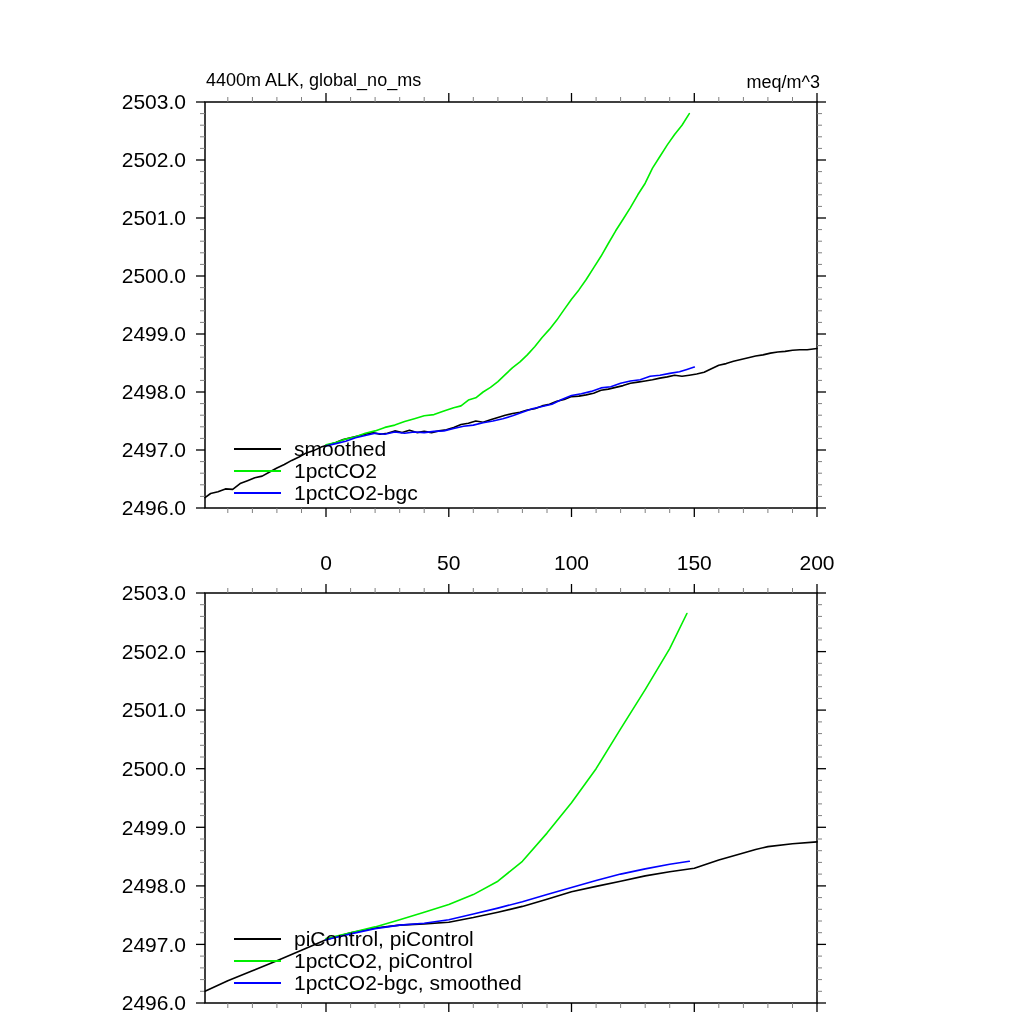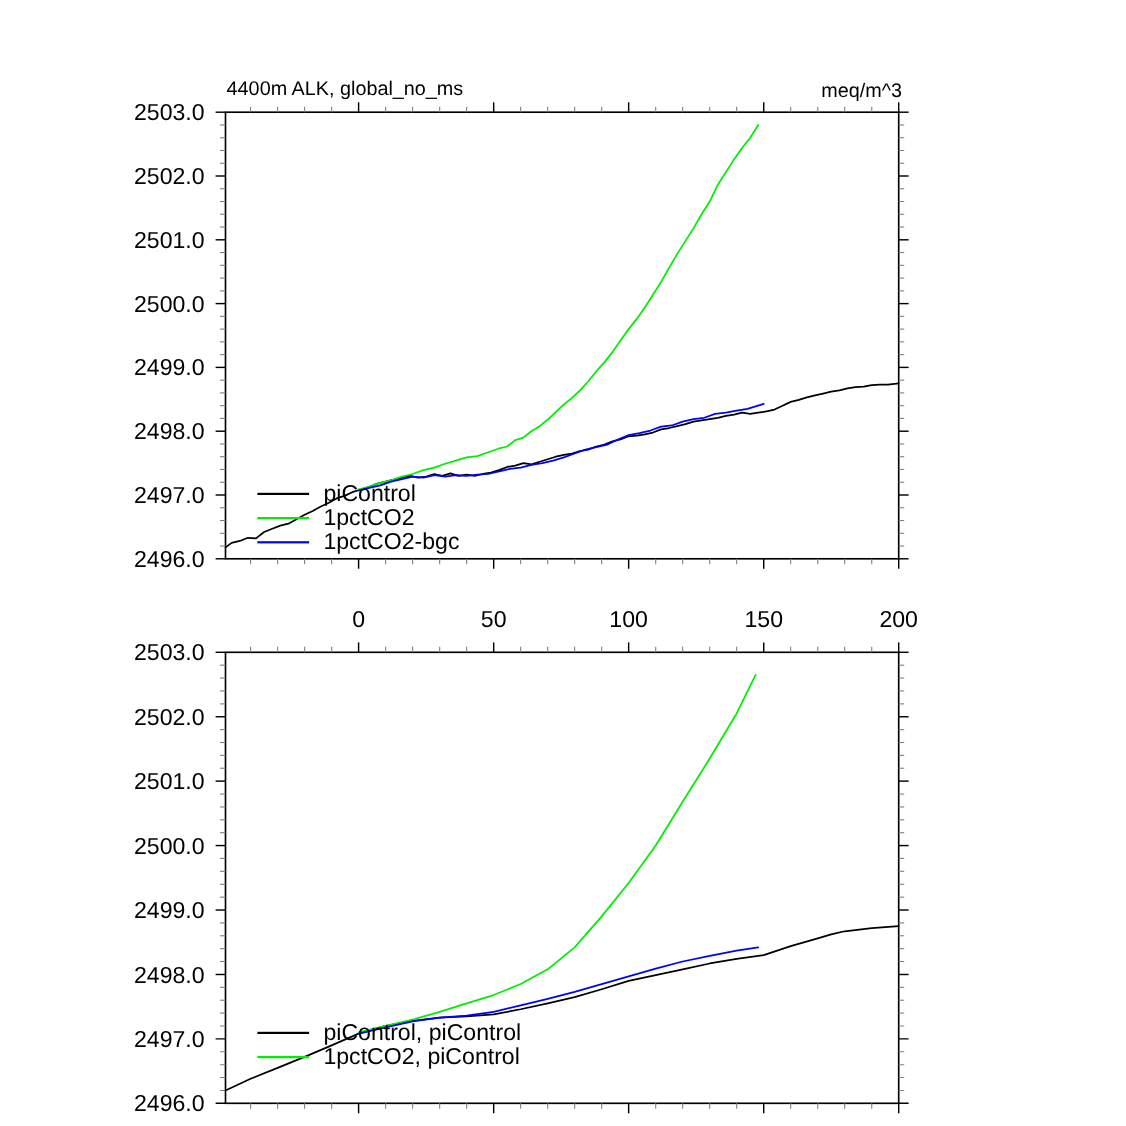--- a/index.html
+++ b/index.html
@@ -303,33 +303,37 @@
         <polyline points="326.0,938.6 350.6,932.7 375.1,926.9 399.7,919.8 424.2,912.2 448.8,904.6 473.3,894.6 497.9,881.2 522.4,861.3 547.0,833.1 571.5,802.7 596.1,768.7 620.6,728.9 645.2,689.6 669.7,648.6 686.9,613.5" fill="none" stroke="#00ee00" stroke-width="1.6" stroke-linejoin="round" stroke-linecap="round" clip-path="url(#clip1)"></polyline>
         <polyline points="326.0,939.7 350.6,933.9 375.1,928.6 399.7,925.1 424.2,923.3 448.8,919.8 473.3,914.0 497.9,908.1 522.4,901.7 547.0,894.6 571.5,887.6 596.1,880.6 620.6,874.1 645.2,868.9 669.7,864.2 689.3,861.3" fill="none" stroke="#0000ff" stroke-width="1.6" stroke-linejoin="round" stroke-linecap="round" clip-path="url(#clip1)"></polyline>
       </g>
     </svg>
 
   <div class="t chart-title">4400m ALK, global_no_ms</div>
   <div class="t chart-units">meq/m^3</div>
 
   <div class="legend-row" style="top:438px">
     <span class="sw" style="background: rgb(0, 0, 0);"></span>
-    <span>piControl</span>
+    <span>smoothed</span>
   </div>
   <div class="legend-row" style="top:460px">
     <span class="sw" style="background: rgb(0, 238, 0);"></span>
     <span>1pctCO2</span>
   </div>
   <div class="legend-row" style="top:482px">
     <span class="sw" style="background: rgb(0, 0, 255);"></span>
     <span>1pctCO2-bgc</span>
   </div>
 
   <div class="legend-row" style="top:928px">
     <span class="sw" style="background: rgb(0, 0, 0);"></span>
     <span>piControl, piControl</span>
   </div>
   <div class="legend-row" style="top:950px">
     <span class="sw" style="background: rgb(0, 238, 0);"></span>
     <span>1pctCO2, piControl</span>
   </div>
+  <div class="legend-row" style="top:972px">
+    <span class="sw" style="background: rgb(0, 0, 255);"></span>
+    <span>1pctCO2-bgc, smoothed</span>
+  </div>
 
 </div>
 
 </body></html>

